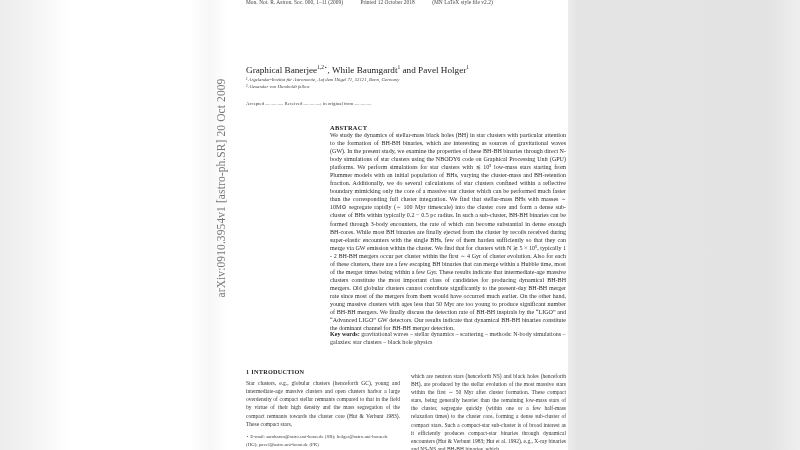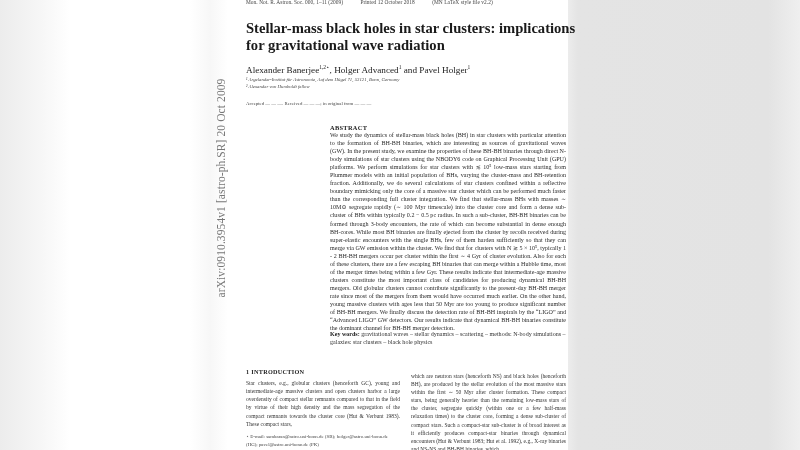--- a/index.html
+++ b/index.html
@@ -47,24 +47,23 @@
 <div class="page">
 
   <div class="abs header-line">
     <span>Mon. Not. R. Astron. Soc. 000, 1–11 (2009)</span>
     <span>Printed 12 October 2018</span>
     <span>(MN LaTeX style file v2.2)</span>
   </div>
 
   <div class="arxiv">arXiv:0910.3954v1  [astro-ph.SR]  20 Oct 2009</div>
 
-  <div class="abs title">Stellar-mass black holes in star clusters: implications for gravitational wave radiation</div>
 
   <div class="abs authors">
-    <span>Alexander Banerjee</span><sup>1,2⋆</sup><span>, Holger Advanced</span><sup>1</sup><span> and Pavel Holger</span><sup>1</sup>
+    <span>Graphical Banerjee</span><sup>1,2⋆</sup><span>, While Baumgardt</span><sup>1</sup><span> and Pavel Holger</span><sup>1</sup>
   </div>
 
   <div class="abs affil" style="top:77px">¹ Argelander-Institut für Astronomie, Auf dem Hügel 71, 53121, Bonn, Germany</div>
   <div class="abs affil" style="top:84px">² Alexander von Humboldt fellow</div>
 
   <div class="abs accepted">Accepted — — —. Received — — —; in original from — — —</div>
 
   <div class="abs abstract">
     <div class="abstract-head">ABSTRACT</div>
     <div class="abstract-text">We study the dynamics of stellar-mass black holes (BH) in star clusters with particular attention to the formation of BH-BH binaries, which are interesting as sources of gravitational waves (GW). In the present study, we examine the properties of these BH-BH binaries through direct N-body simulations of star clusters using the NBODY6 code on Graphical Processing Unit (GPU) platforms. We perform simulations for star clusters with ≲ 10⁵ low-mass stars starting from Plummer models with an initial population of BHs, varying the cluster-mass and BH-retention fraction. Additionally, we do several calculations of star clusters confined within a reflective boundary mimicking only the core of a massive star cluster which can be performed much faster than the corresponding full cluster integration. We find that stellar-mass BHs with masses ∼ 10M⊙ segregate rapidly (∼ 100 Myr timescale) into the cluster core and form a dense sub-cluster of BHs within typically 0.2 − 0.5 pc radius. In such a sub-cluster, BH-BH binaries can be formed through 3-body encounters, the rate of which can become substantial in dense enough BH-cores. While most BH binaries are finally ejected from the cluster by recoils received during super-elastic encounters with the single BHs, few of them harden sufficiently so that they can merge via GW emission within the cluster. We find that for clusters with N ≳ 5 × 10⁵, typically 1 - 2 BH-BH mergers occur per cluster within the first ∼ 4 Gyr of cluster evolution. Also for each of these clusters, there are a few escaping BH binaries that can merge within a Hubble time, most of the merger times being within a few Gyr. These results indicate that intermediate-age massive clusters constitute the most important class of candidates for producing dynamical BH-BH mergers. Old globular clusters cannot contribute significantly to the present-day BH-BH merger rate since most of the mergers from them would have occurred much earlier. On the other hand, young massive clusters with ages less that 50 Myr are too young to produce significant number of BH-BH mergers. We finally discuss the detection rate of BH-BH inspirals by the “LIGO” and “Advanced LIGO” GW detectors. Our results indicate that dynamical BH-BH binaries constitute the dominant channel for BH-BH merger detection.</div>

